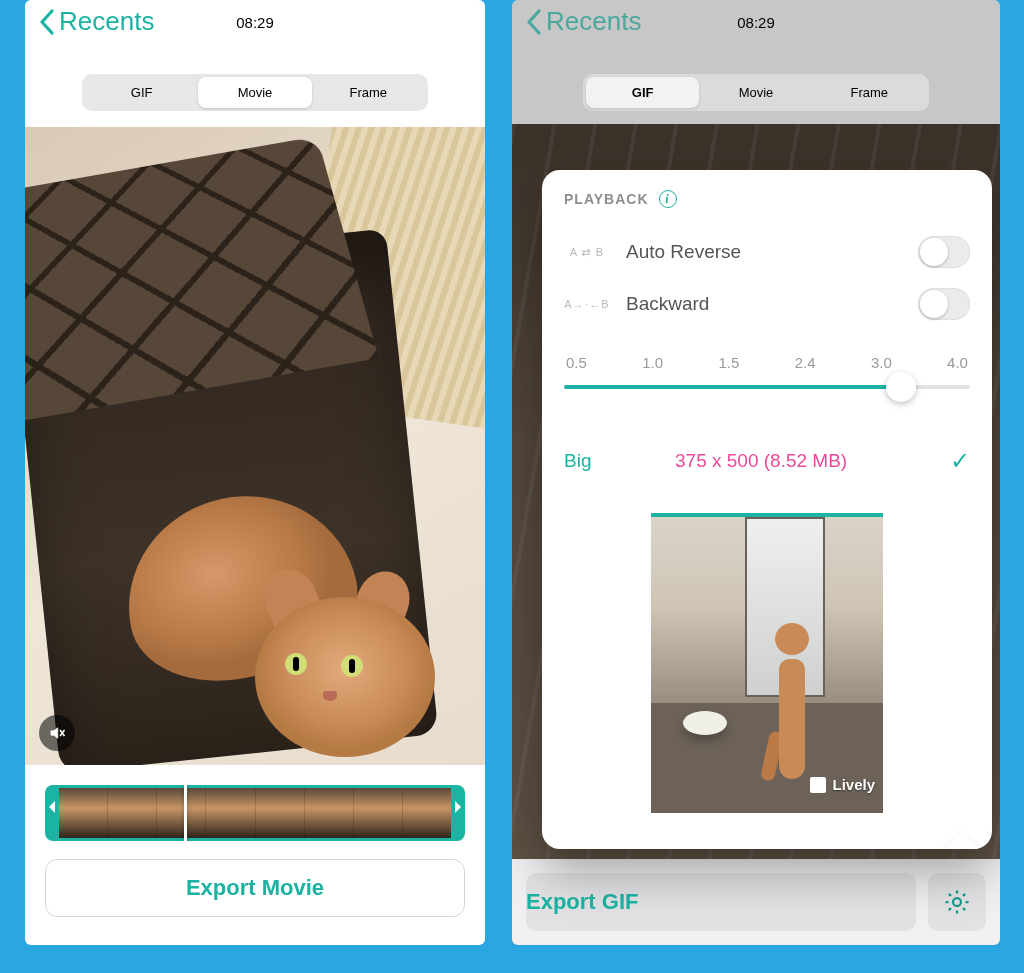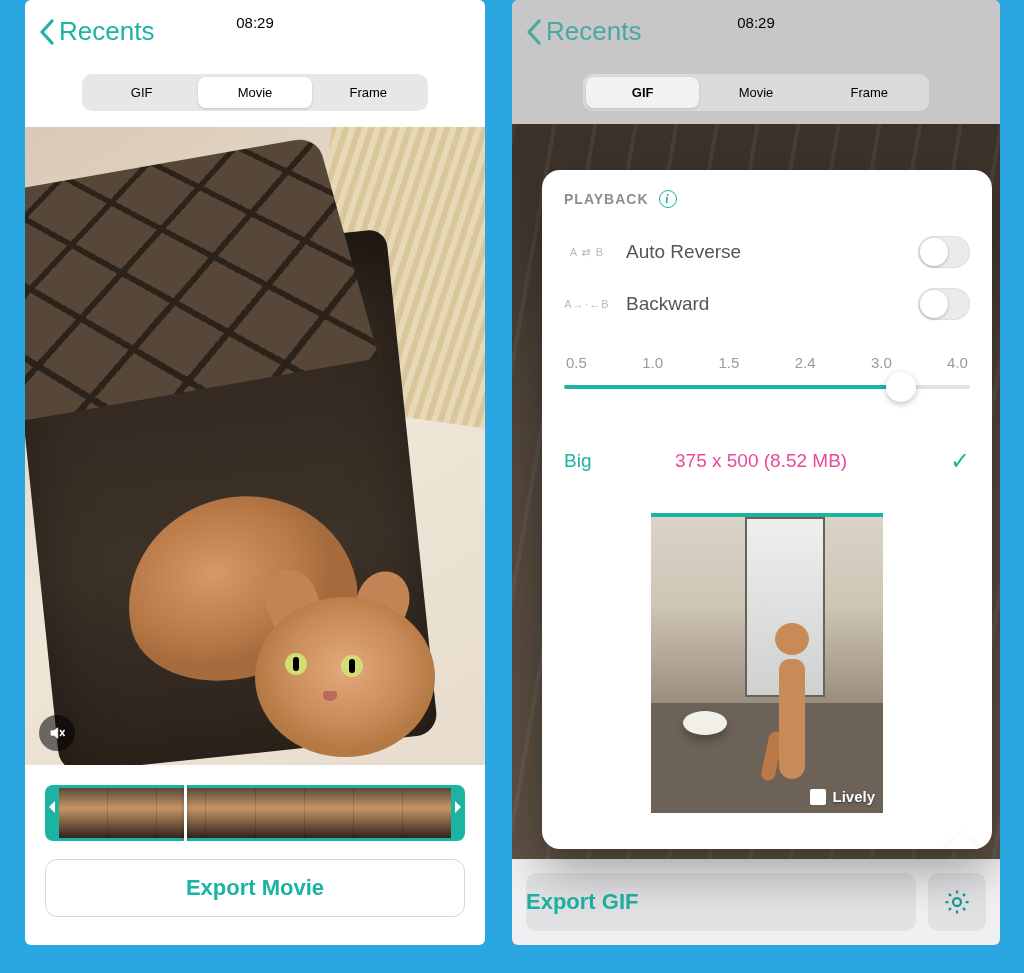--- a/index.html
+++ b/index.html
@@ -40,21 +40,20 @@
     height: 56px;
   }
   .backrow {
     position: absolute;
     left: 14px; top: 6px;
     display: flex; align-items: center;
     color: var(--teal);
     font-size: 26px;
     font-weight: 500;
     cursor: pointer;
-    margin-top: 10px;
   }
   .backrow svg { margin-right: 4px; }
   .time {
     position: absolute;
     left: 50%; transform: translateX(-50%);
     top: 14px;
     font-size: 15px;
     color: #000;
     white-space: nowrap;
   }
@@ -389,21 +388,21 @@
   .minipreview .cat2 .hd {
     position:absolute; left:6px; top:-6px; width:34px; height:32px;
     background:#c88a57; border-radius:50%;
   }
   .minipreview .cat2 .tl {
     position:absolute; left:-4px; bottom:-2px; width:14px; height:50px;
     background:#b97a48; border-radius:8px;
     transform:rotate(12deg);
   }
   .watermark {
-    position:absolute; right:8px; bottom:8px;
+    position:absolute; right:8px; bottom:20px;
     display:flex; align-items:center; gap:6px;
     color:#fff; font-size:15px; font-weight:600;
     text-shadow:0 1px 2px rgba(0,0,0,0.5);
   }
   .watermark .sq { width:16px; height:16px; background:#fff; border-radius:2px; }
 
 </style>
 </head>
 <body>
 

